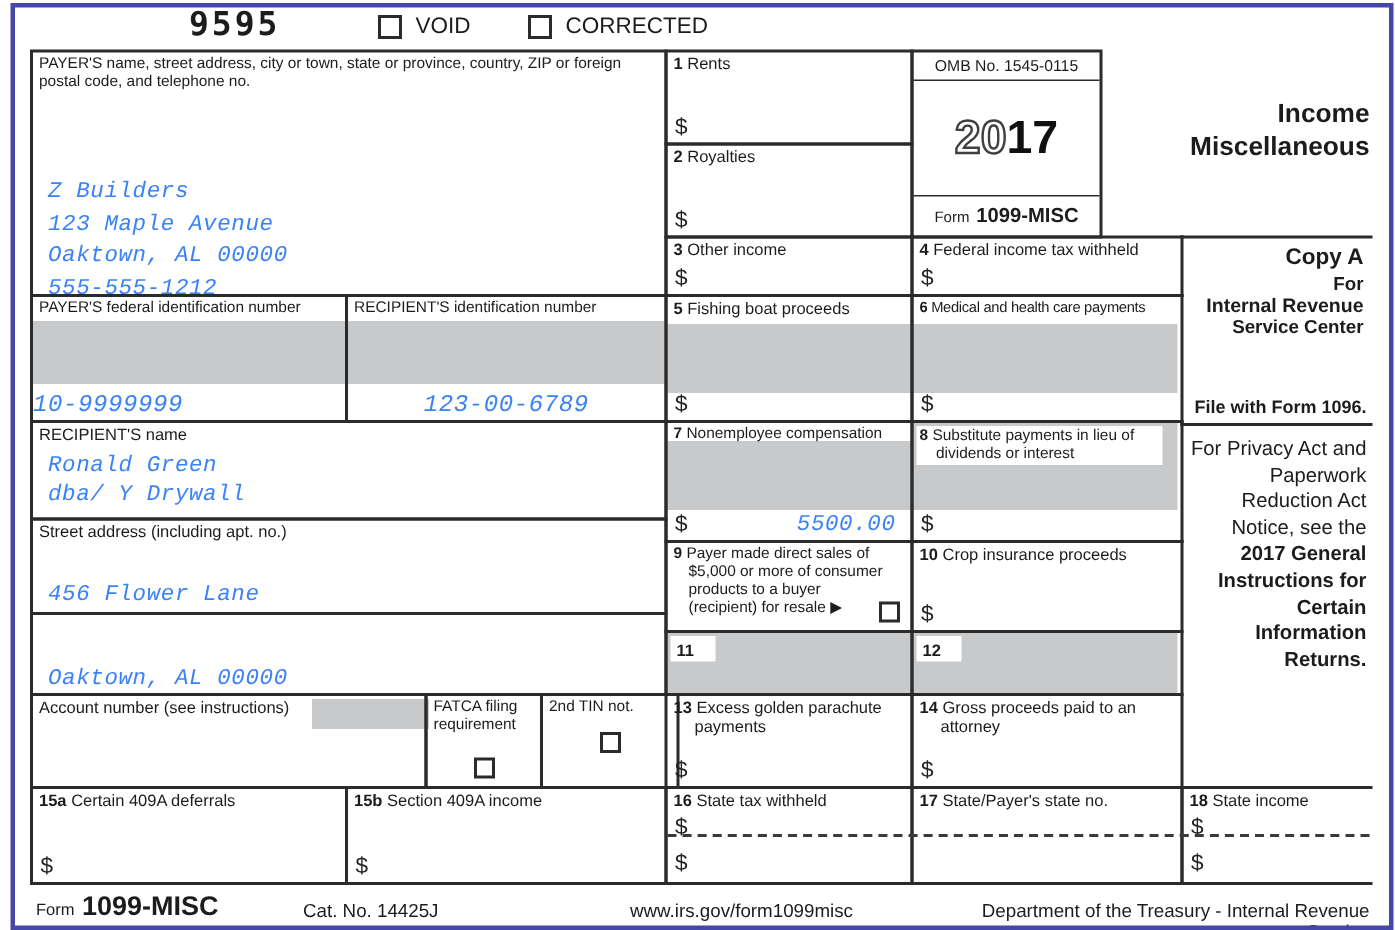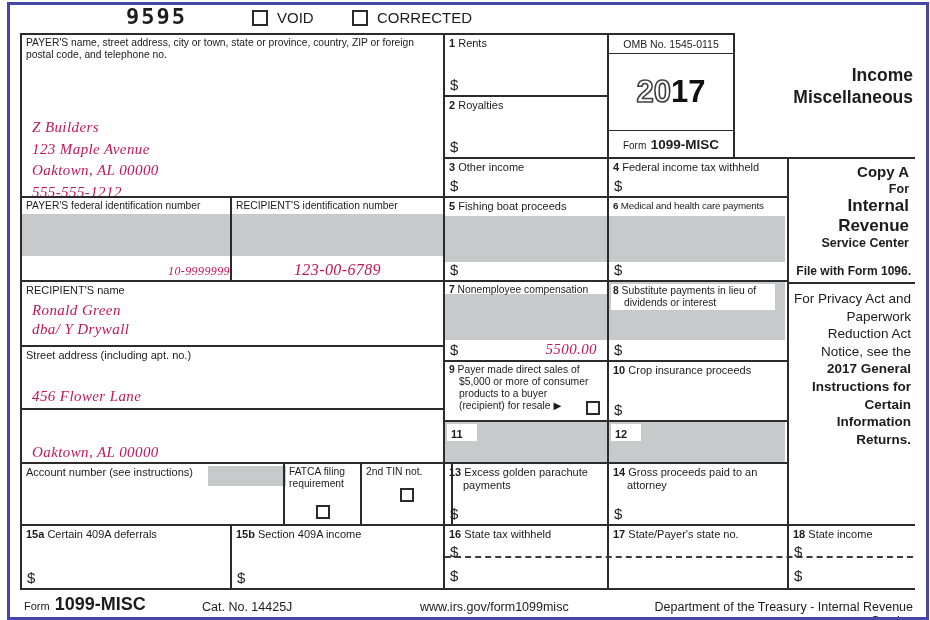--- a/index.html
+++ b/index.html
@@ -7,21 +7,21 @@
   #root{position:relative;width:930px;height:620px;background:#fff;overflow:hidden;}
   .frame{position:absolute;left:7px;top:2px;width:916px;height:612px;border:3px solid #4747a9;pointer-events:none;}
   .cell{position:absolute;box-sizing:border-box;border:2px solid #2b2b2b;}
   .noR{border-right:none;}
   .lonly{border:none;border-left:2px solid #2b2b2b;}
   .lbl{padding:2px 4px;font-size:11px;line-height:1.18;}
   .sm{font-size:10.3px;}
   .bn{font-weight:bold;}
   .dollar{position:absolute;left:5px;bottom:2px;font-size:15px;color:#222;}
   .d2top{position:absolute;left:5px;top:17px;font-size:15px;color:#222;}
-  .hand{font-family:Liberation Serif, serif;font-style:italic;color:#be185d;letter-spacing:.4px;font-size:15px;}
+  .hand{font-family:Liberation Mono, monospace;font-style:italic;color:#3b82f6;letter-spacing:.4px;font-size:15px;}
   .shade{position:absolute;background:#c7c9cb;}
   .cb{box-sizing:border-box;border:2px solid #2b2b2b;background:#fff;position:absolute;}
   .chip{position:absolute;left:2px;top:2px;background:#fff;}
   .abs{position:absolute;}
   .rt{text-align:right;}
   .dash{position:absolute;border-top:2px dashed #3a3a3a;height:0;}
   .y20{color:#fff;-webkit-text-stroke:1.6px #3f3f3f;}
   .y17{color:#101010;}
 </style>
 </head>
@@ -53,21 +53,21 @@
     <div class="abs hand" style="left:10px;top:82px;line-height:21.5px">
       <div>Z Builders</div>
       <div>123 Maple Avenue</div>
       <div>Oaktown, AL 00000</div>
       <div>555-555-1212</div>
     </div>
   </div>
 
   <div class="cell" style="left:20px;top:196px;width:212px;height:86px">
     <div class="lbl sm">PAYER'S federal identification number</div>
-    <div class="abs hand" style="left:0;bottom:1px;width:100%;text-align:right;font-size:12px">10-9999999</div>
+    <div class="abs hand" style="left:0;bottom:1px;width:100%;text-align:left;font-size:16px">10-9999999</div>
   </div>
   <div class="cell" style="left:230px;top:196px;width:215px;height:86px">
     <div class="lbl sm">RECIPIENT'S identification number</div>
     <div class="abs hand" style="left:0;bottom:1px;width:100%;text-align:center;font-size:16px">123-00-6789</div>
   </div>
 
   <div class="cell" style="left:20px;top:280px;width:425px;height:67px">
     <div class="lbl">RECIPIENT'S name</div>
     <div class="abs hand" style="left:10px;top:19px;line-height:19px">
       <div>Ronald Green</div>
@@ -198,21 +198,21 @@
   </div>
   <div class="cell noR" style="left:787px;top:524px;width:128px;height:66px">
     <div class="lbl"><span class="bn">18</span> <span>State income</span></div>
     <span class="d2top">$</span>
     <span class="dollar" style="bottom:4px">$</span>
   </div>
 
   <div class="cell noR rt" style="left:787px;top:157px;width:128px;height:127px;padding:4px 6px">
     <div style="font-size:15px;font-weight:bold">Copy A</div>
     <div style="font-size:12.5px;font-weight:bold;margin-top:2px">For</div>
-    <div style="font-size:17px;font-weight:bold">Internal Revenue</div>
+    <div style="font-size:13px;font-weight:bold">Internal Revenue</div>
     <div style="font-size:12.5px;font-weight:bold">Service Center</div>
     <div class="abs" style="right:4px;bottom:4px;font-size:12px;font-weight:bold;white-space:nowrap">File with Form 1096.</div>
   </div>
   <div class="lonly abs rt" style="left:787px;top:282px;width:128px;height:242px;box-sizing:border-box;padding:8px 4px 0 2px;font-size:13.5px;line-height:17.6px">
     <span>For Privacy Act and Paperwork Reduction Act Notice, see the </span><span style="font-weight:bold">2017 General Instructions for Certain Information Returns.</span>
   </div>
 
   <div class="dash" style="left:445px;top:556px;width:468px"></div>
 
   <div class="abs" style="left:24px;top:594px;display:flex;align-items:baseline;gap:5px">

